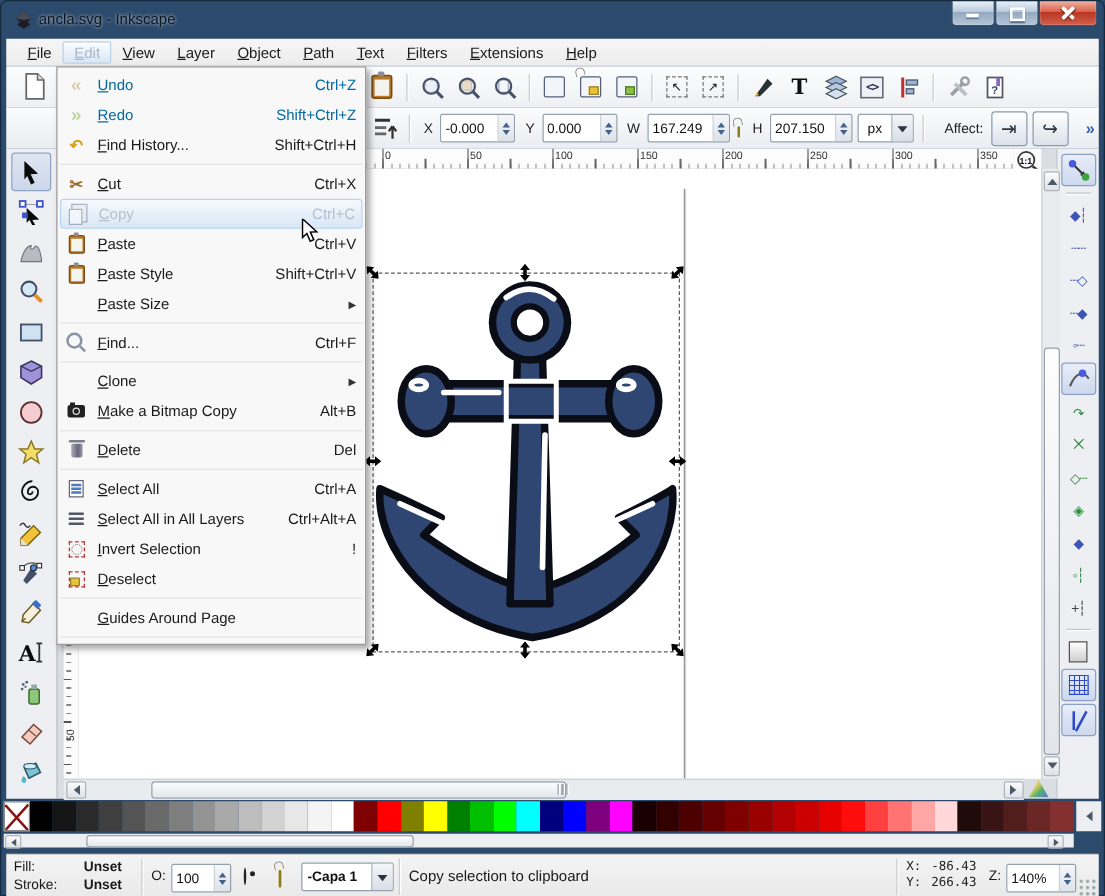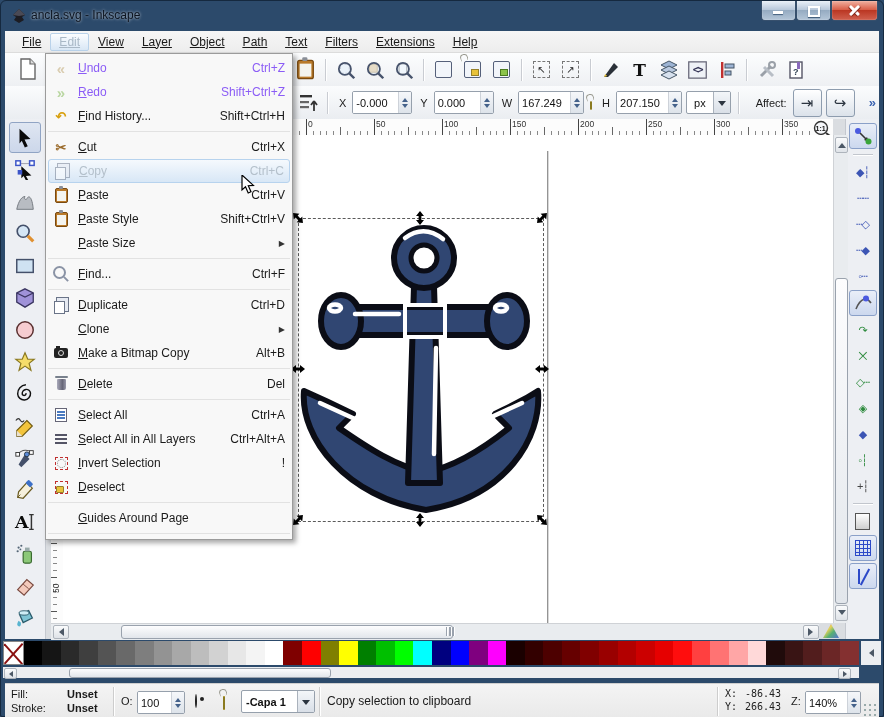--- a/index.html
+++ b/index.html
@@ -16,21 +16,21 @@
       background:linear-gradient(#e9f0f8,#b9c9db 45%,#93a9c0 46%,#b4c6d8);box-shadow:inset 0 0 1px #fff;}
   .cb-min,.cb-max{width:33px;}
   .cb-close{width:45px;background:linear-gradient(#f0b0a0,#d9604a 45%,#b93420 46%,#d0604e);}
   .cb-min::after{content:"";position:absolute;left:11px;top:10px;width:10px;height:3px;background:#fff;box-shadow:0 1px 1px #44607e;}
   .cb-max::after{content:"";position:absolute;left:11px;top:5px;width:8px;height:7px;border:2px solid #fff;box-shadow:0 1px 1px #44607e;}
   .cb-close::before,.cb-close::after{content:"";position:absolute;width:13px;height:2.6px;background:#fff;border-radius:1px;top:8px;left:16px;box-shadow:0 1px 1px #7a2012;}
   .cb-close::before{transform:rotate(45deg);} .cb-close::after{transform:rotate(-45deg);}
   
   .menubar{position:absolute;left:4px;top:30px;right:4px;height:22px;background:linear-gradient(#f6f6f6,#ededed);
     border-bottom:1px solid #dcdcdc;display:flex;align-items:center;padding-left:8px;box-sizing:border-box;}
-  .mb{font-size:12px;color:#1a1a1a;padding:2px 9px;display:block;text-decoration:underline;}
+  .mb{font-size:12px;color:#1a1a1a;padding:2px 9px;display:block;}
   .mb::first-letter{text-decoration:underline;}
   .mb.active{background:linear-gradient(#fbfdff,#d9e7f5);border:1px solid #b9d2ea;border-radius:2px;color:#a9b8c6;padding:1px 8px;}
   
   .cmdbar{position:absolute;left:4px;top:52px;right:4px;height:33px;background:linear-gradient(#fcfdfe,#eef0f3);border-bottom:1px solid #d5d8dc;}
   .toolctl{position:absolute;left:4px;top:85px;right:4px;height:33px;background:linear-gradient(#fbfcfd,#eaedf1);border-bottom:1px solid #cfd3d8;}
   .hrow{display:flex;align-items:center;height:100%;gap:4px;}
   .tsep{width:1px;height:22px;background:#c9ccd2;box-shadow:1px 0 0 #fff;margin:0 3px;flex:none;}
   .icbtn{width:25px;height:26px;display:flex;align-items:center;justify-content:center;flex:none;border-radius:3px;}
   .tl{font-size:11px;color:#1c1c1c;margin:0 2px 0 4px;flex:none;}
   .spin{display:inline-flex;height:21px;border:1px solid #96a0ac;background:#fff;border-radius:2px;flex:none;overflow:hidden;}
@@ -117,21 +117,21 @@
   .grip{position:absolute;right:2px;bottom:2px;width:14px;height:14px;
     background:radial-gradient(circle at 2px 2px,#9aa 1.2px,transparent 1.5px);background-size:5px 5px;}
   
   .menu{position:absolute;left:44px;top:52px;width:248px;background:#f8f8f8;border:1px solid #9b9b9b;
     box-shadow:3px 3px 5px rgba(0,0,0,.35);z-index:50;padding:2px 0;box-sizing:border-box;}
   .mi{display:flex;align-items:center;height:24px;padding:0 7px 0 5px;position:relative;box-sizing:border-box;}
   .mi .ic{width:20px;height:18px;margin-right:7px;flex:none;display:flex;align-items:center;justify-content:center;}
   .mi .lbl{font-size:12px;color:#1a1a1a;display:block;white-space:nowrap;}
   .mi .lbl::first-letter{text-decoration:underline;}
   .mi .sc{margin-left:auto;font-size:12px;color:#1a1a1a;padding-left:14px;}
-  .mi.dis .lbl,.mi.dis .sc{color:#8b5cf6;} .mi.dis .ic{opacity:.45;}
+  .mi.dis .lbl,.mi.dis .sc{color:#0369a1;} .mi.dis .ic{opacity:.45;}
   .mi.hl{background:linear-gradient(#f5f9fd,#d8e7f6);border:1px solid #b7d3ee;border-radius:3px;margin:0 2px;padding:0 5px 0 3px;}
   .mi.hl .lbl,.mi.hl .sc{color:#b4c0cb;}
   .mi.sub::after{content:"▶";font-size:8px;color:#333;margin-left:auto;}
   .msep{height:1px;background:#e2e2e2;margin:3px 2px;}
   
   .gch{font-weight:bold;font-size:15px;line-height:1;}
   .i-undo{color:#b5995a;} .i-redo{color:#6fae3a;} .i-hist{color:#d8a010;font-size:13px;}
   .i-cut{color:#9a6a2a;font-size:13px;}
   .i-pages{width:9px;height:11px;background:#fff;border:1px solid #6a7488;box-shadow:3px -3px 0 0 #e6eaf2,3px -3px 0 1px #6a7488;transform:translate(-2px,2px);}
   .i-clip{width:11px;height:13px;background:#b97a2a;border:1px solid #7a4a10;border-radius:2px;position:relative;}
@@ -730,27 +730,20 @@
       </div>
     <div class="msep"></div>
     <div class="mi">
         <span class="ic">
           <span class="i-find"></span>
         </span>
         <span class="lbl">Find...</span>
         <span class="sc">Ctrl+F</span>
       </div>
     <div class="msep"></div>
-    <div class="mi">
-        <span class="ic">
-          <span class="i-pages"></span>
-        </span>
-        <span class="lbl">Duplicate</span>
-        <span class="sc">Ctrl+D</span>
-      </div>
     <div class="mi sub">
         <span class="ic"></span>
         <span class="lbl">Clone</span>
         <span class="sc"></span>
       </div>
     <div class="mi">
         <span class="ic">
           <span class="i-cam"></span>
         </span>
         <span class="lbl">Make a Bitmap Copy</span>

